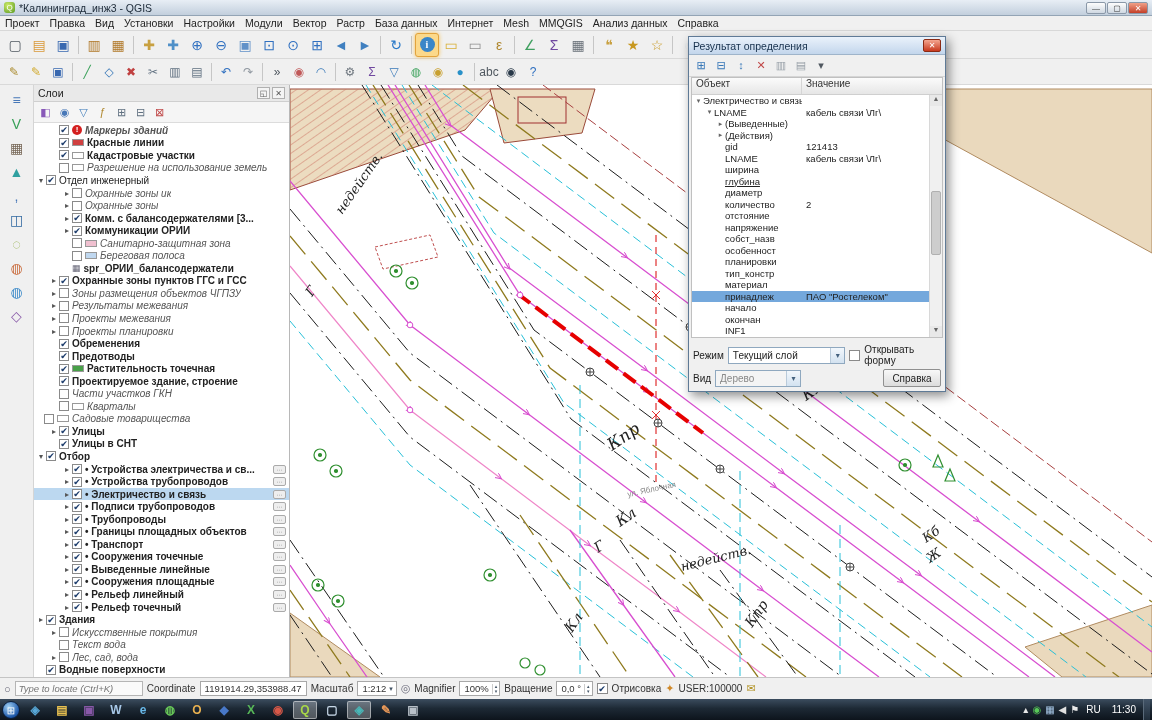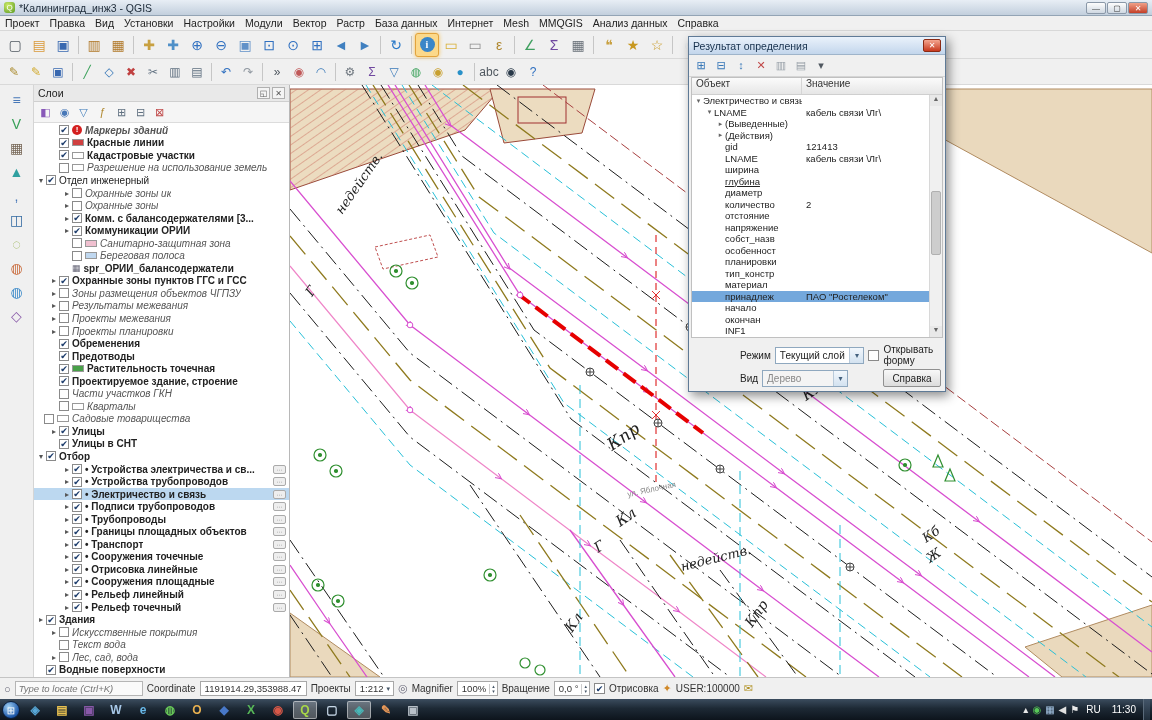--- a/index.html
+++ b/index.html
@@ -74,21 +74,21 @@
   .id-rows{height:242px;overflow:hidden;position:relative;}
   .id-row{display:flex;height:11.5px;font-size:9.5px;align-items:center;color:#222;}
   .id-row.sel{background:#74a8dc;}
   .id-row .id-name{width:110px;display:flex;align-items:center;overflow:hidden;white-space:nowrap;flex:none;}
   .id-row .id-arrow{width:9px;font-size:7px;color:#666;text-align:center;flex:none;}
   .id-row .id-val{flex:1;overflow:hidden;white-space:nowrap;padding-left:4px;}
   .id-scroll{position:absolute;right:0;top:0;bottom:0;width:13px;background:#f0f0f0;border-left:1px solid #d8d8d8;}
   .id-thumb{position:absolute;left:1px;right:1px;top:96px;height:64px;background:#cdcdcd;border:1px solid #b0b0b0;border-radius:2px;}
   .id-sarr{position:absolute;left:0;right:0;height:11px;font-size:7px;text-align:center;color:#666;background:#e8e8e8;}
   .id-foot{padding:3px 4px 4px;font-size:10px;color:#222;}
-  .id-foot-row{display:flex;align-items:center;margin-top:3px;gap:4px;margin-left:47px;}
+  .id-foot-row{display:flex;align-items:center;margin-top:3px;gap:4px;}
   .combo{height:17px;background:#fff;border:1px solid #8fa8bf;display:flex;align-items:center;font-size:10px;padding-left:4px;width:128px;}
   .combo .dd{margin-left:auto;width:14px;text-align:center;color:#44617e;background:linear-gradient(#f2f7fc,#d3e2f0);height:100%;font-size:8px;line-height:16px;border-left:1px solid #b9cada;}
   .combo.dis{color:#888;background:#f4f4f4;width:86px;}
   .chkbox{width:11px;height:11px;border:1px solid #8a8a8a;background:#fff;font-size:9px;line-height:10px;text-align:center;color:#1a3a6a;flex:none;}
   .chkbox.on::before{content:"✔";}
   .btn{margin-left:auto;width:58px;height:18px;font-size:10px;background:linear-gradient(#f8f8f8,#dcdcdc);border:1px solid #909090;border-radius:2px;color:#222;}
   
   .statusbar{height:22px;background:#f0f0f0;border-top:1px solid #c4c4c4;display:flex;align-items:center;font-size:10px;color:#333;padding:0 4px;gap:4px;}
   .sb-ico{color:#667;font-size:11px;}
   .sb-input{width:128px;height:15px;border:1px solid #b5b5b5;background:#fafafa;font-size:9.5px;font-style:italic;color:#888;padding:0 3px;font-family:"Liberation Sans",sans-serif;}
@@ -565,21 +565,21 @@
         </div>
         <div class="tree-row" style="padding-left: 28px;">
           <span class="arrow">▸</span>
           <span class="chk on"></span>
           <span class="lbl b">• Сооружения точечные</span>
           <span class="badge">⋯</span>
         </div>
         <div class="tree-row" style="padding-left: 28px;">
           <span class="arrow">▸</span>
           <span class="chk on"></span>
-          <span class="lbl b">• Отрисовка линейные</span>
+          <span class="lbl b">• Выведенные линейные</span>
           <span class="badge">⋯</span>
         </div>
         <div class="tree-row" style="padding-left: 28px;">
           <span class="arrow">▸</span>
           <span class="chk on"></span>
           <span class="lbl b">• Сооружения площадные</span>
           <span class="badge">⋯</span>
         </div>
         <div class="tree-row" style="padding-left: 28px;">
           <span class="arrow">▸</span>
@@ -989,21 +989,21 @@
       <button class="btn">Справка</button>
     </div>
   </div>
 </div>
 
 <div class="statusbar">
   <span class="sb-ico">○</span>
   <input class="sb-input" placeholder="Type to locate (Ctrl+K)" style="">
   <span class="sb-lbl">Coordinate</span>
   <div class="sb-box">1191914.29,353988.47</div>
-  <span class="sb-lbl">Проекты</span>
+  <span class="sb-lbl">Масштаб</span>
   <div class="sb-combo">
       <span>1:212</span>
       <span class="dd">▾</span>
     </div>
   <span class="sb-ico">◎</span>
   <span class="sb-lbl">Magnifier</span>
   <div class="sb-spin">
       <span>100%</span>
       <span class="spin">
         <span>▴</span>

